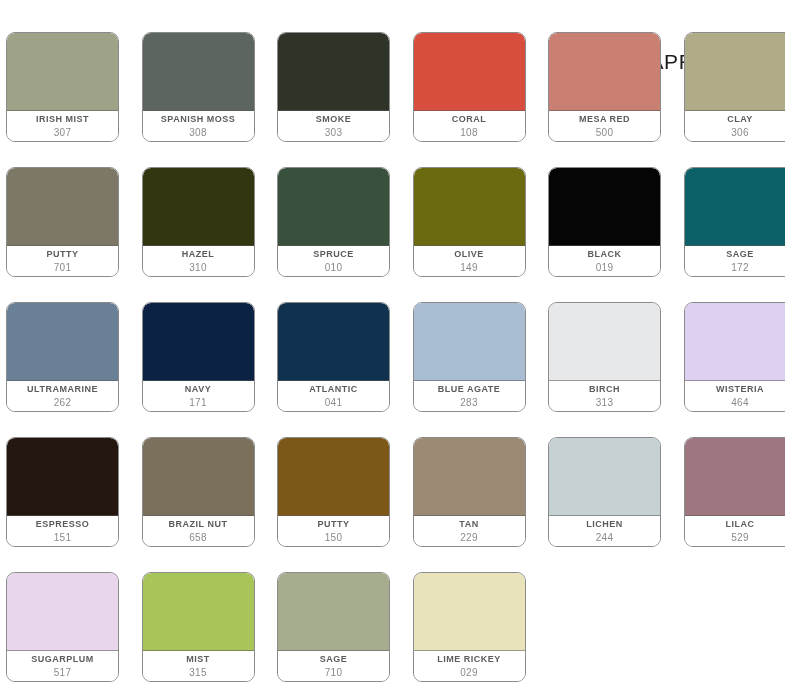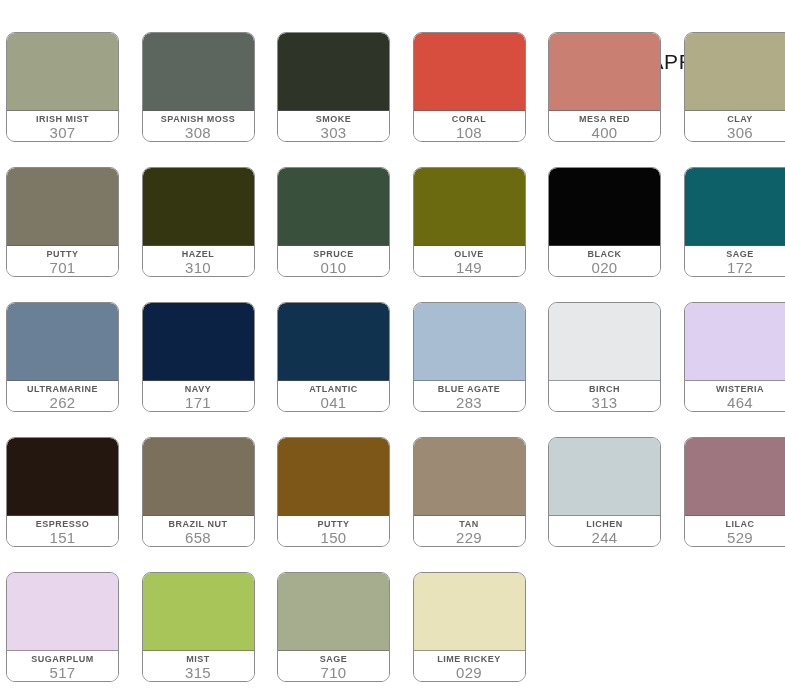--- a/index.html
+++ b/index.html
@@ -88,21 +88,21 @@
     font-weight: 700;
     letter-spacing: 0.5px;
     color: #5b5b5b;
     text-align: center;
     line-height: 11px;
     white-space: nowrap;
   }
 
   .swatch-number {
     font-family: "Liberation Sans", sans-serif;
-    font-size: 15px;
+    font-size: 10px;
     font-weight: 400;
     letter-spacing: 0.3px;
     color: #8a8a8a;
     text-align: center;
     line-height: 12px;
   }
 </style>
 </head>
 <body>
 
@@ -136,21 +136,21 @@
         <div class="swatch-color" style="background: rgb(215, 78, 63);"></div>
         <div class="swatch-label">
           <div class="swatch-name">CORAL</div>
           <div class="swatch-number">108</div>
         </div>
       </div>
       <div class="swatch-card">
         <div class="swatch-color" style="background: rgb(201, 127, 114);"></div>
         <div class="swatch-label">
           <div class="swatch-name">MESA RED</div>
-          <div class="swatch-number">400</div>
+          <div class="swatch-number">500</div>
         </div>
       </div>
       <div class="swatch-card">
         <div class="swatch-color" style="background: rgb(176, 172, 136);"></div>
         <div class="swatch-label">
           <div class="swatch-name">CLAY</div>
           <div class="swatch-number">306</div>
         </div>
       </div>
       <div class="swatch-card">
@@ -178,21 +178,21 @@
         <div class="swatch-color" style="background: rgb(107, 106, 17);"></div>
         <div class="swatch-label">
           <div class="swatch-name">OLIVE</div>
           <div class="swatch-number">149</div>
         </div>
       </div>
       <div class="swatch-card">
         <div class="swatch-color" style="background: rgb(5, 5, 5);"></div>
         <div class="swatch-label">
           <div class="swatch-name">BLACK</div>
-          <div class="swatch-number">020</div>
+          <div class="swatch-number">019</div>
         </div>
       </div>
       <div class="swatch-card">
         <div class="swatch-color" style="background: rgb(13, 95, 104);"></div>
         <div class="swatch-label">
           <div class="swatch-name">SAGE</div>
           <div class="swatch-number">172</div>
         </div>
       </div>
       <div class="swatch-card">

